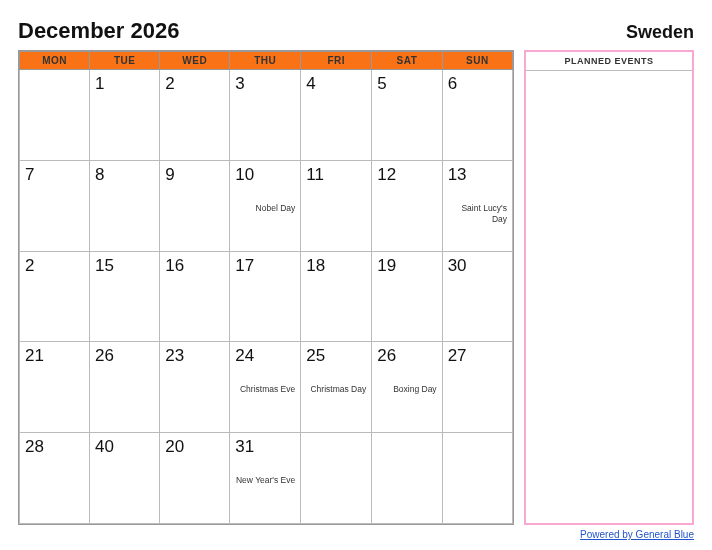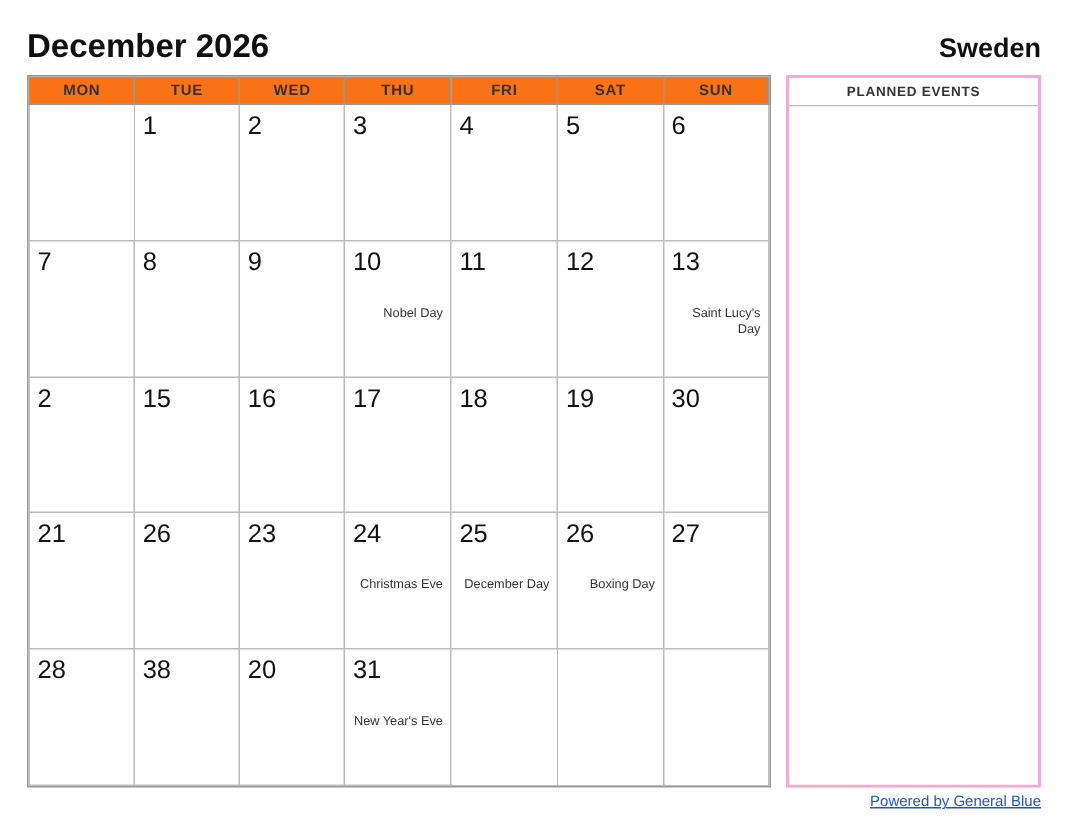--- a/index.html
+++ b/index.html
@@ -233,36 +233,36 @@
               </td>
               <td>
                 <span class="day-num">23</span>
               </td>
               <td class="has-event">
                 <span class="day-num">24</span>
                 <span class="event-name">Christmas Eve</span>
               </td>
               <td class="has-event">
                 <span class="day-num">25</span>
-                <span class="event-name">December Day</span>
+                <span class="event-name">Christmas Day</span>
               </td>
               <td class="has-event">
                 <span class="day-num">26</span>
                 <span class="event-name">Boxing Day</span>
               </td>
               <td>
                 <span class="day-num">27</span>
               </td>
             </tr>
             <tr>
               <td>
                 <span class="day-num">28</span>
               </td>
               <td>
-                <span class="day-num">38</span>
+                <span class="day-num">40</span>
               </td>
               <td>
                 <span class="day-num">20</span>
               </td>
               <td class="has-event">
                 <span class="day-num">31</span>
                 <span class="event-name">New Year's Eve</span>
               </td>
               <td class="empty-cell"></td>
               <td class="empty-cell"></td>

